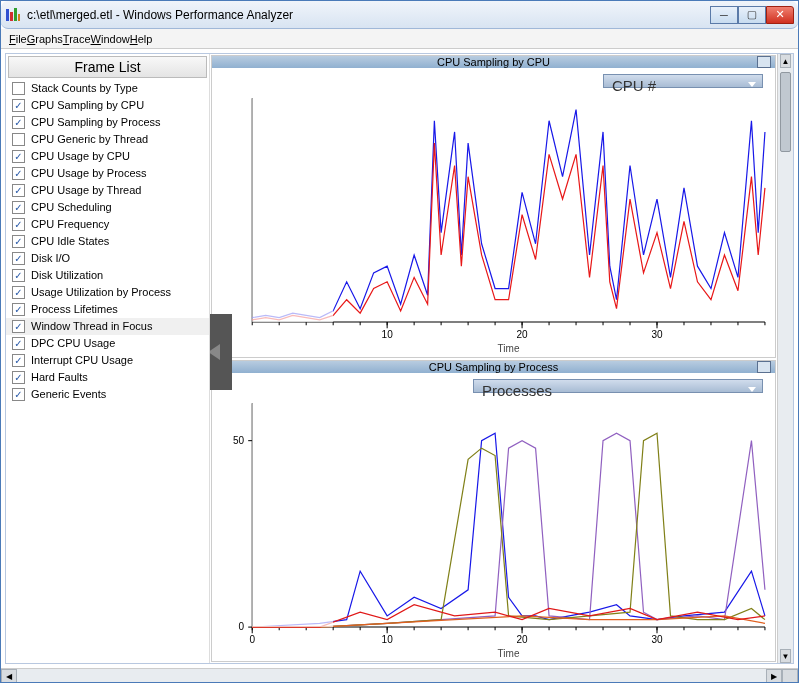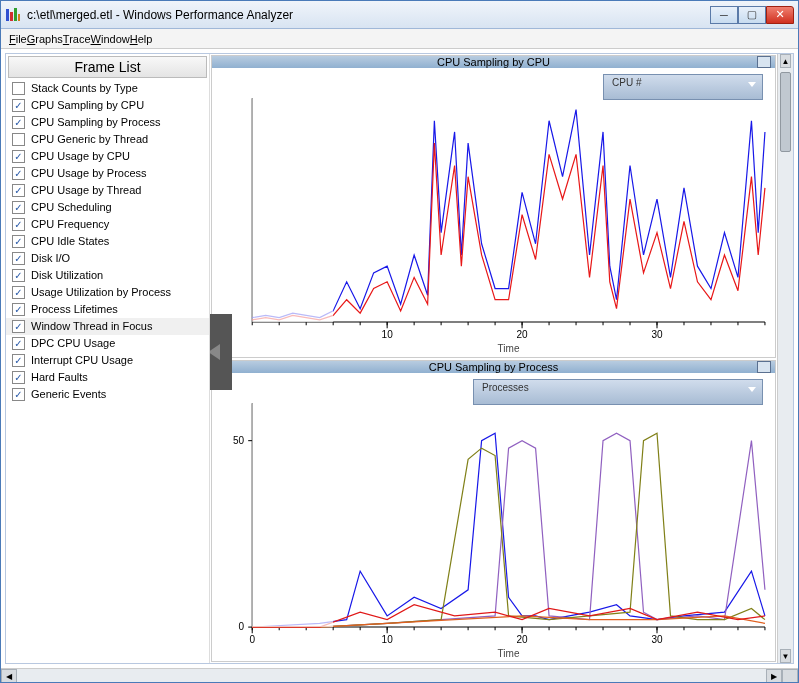--- a/index.html
+++ b/index.html
@@ -1,17 +1,17 @@
 <!DOCTYPE html>
 <html><head>
 <meta charset="utf-8">
 <style>
 * { box-sizing: border-box; margin: 0; padding: 0; }
 body { font-family: "Segoe UI", Tahoma, sans-serif; font-size: 11px; background: #fff; width: 799px; height: 683px; overflow: hidden; border: 1px solid #4a7ab8; }
-.titlebar { height: 28px; background: linear-gradient(#f0f4fa,#d8e4f2); display: flex; align-items: center; padding: 0 4px; border-bottom: 1px solid #a0b8d8; }
+.titlebar { height: 28px; background: linear-gradient(#f0f4fa,#d8e4f2); display: flex; align-items: center; padding: 0 4px; border-bottom: 1px solid #a0b8d8; border-radius: 7px; }
 .titlebar .icon { width: 16px; height: 16px; margin-right: 6px; display:flex; }
 .titlebar .title { flex: 1; color: #000; font-size: 12px; }
 .winbtns { display: flex; gap: 0; }
 .winbtn { width: 28px; height: 18px; border: 1px solid #5a7aa8; background: linear-gradient(#e8f0fa,#c8dcf0); display: flex; align-items: center; justify-content: center; font-size: 11px; color: #333; cursor: pointer; }
 .winbtn.close { background: linear-gradient(#f08070,#d03020); color: #fff; border-color: #a02010; border-radius: 0 3px 0 0; }
 .menubar { height: 20px; background: #f4f4f4; display: flex; align-items: center; padding: 0 8px; border-bottom: 1px solid #ccc; }
 .menubar span { text-decoration: underline; text-decoration-color: transparent; cursor: pointer; color: #000; }
 .menubar span::first-letter { text-decoration: underline; }
 .workspace { display: flex; height: 611px; position: relative; background: #fff; border: 1px solid #b8c8e0; margin: 4px; }
 .sidebar { width: 204px; background: #fff; border-right: 1px solid #ddd; display: flex; flex-direction: column; }
@@ -22,21 +22,21 @@
 .chk { width: 13px; height: 13px; border: 1px solid #888; background: #fff; display: flex; align-items: center; justify-content: center; font-size: 10px; color: #2a5aa8; }
 .main { flex: 1; display: flex; flex-direction: column; position: relative; overflow:hidden;}
 .splitter { position: absolute; left: 0; top: 260px; width: 24px; height: 80px; z-index: 10; }
 .splitter .slab { width:22px; height:38px; background:#555; }
 .splitter .arrow { width:0;height:0;border-top:8px solid transparent;border-bottom:8px solid transparent;border-right:12px solid #888; position:absolute; left:-2px; top:30px;}
 .chart-pane { flex: 1; display: flex; flex-direction: column; border: 1px solid #ccc; margin: 1px; min-height: 0;}
 .chart-title { height: 18px; background: linear-gradient(#b8cce0,#90b0d0); display: flex; align-items: center; justify-content: center; color: #000; font-size: 11px; position: relative; }
 .chart-title .paneicon { position:absolute; right:4px; width:14px; height:12px; background:#d8e4f0; border:1px solid #5a7090; }
 .chart-body { flex: 1; position: relative; background: #fff; }
 .chart-body svg { width: 100%; height: 100%; }
-.legend-btn { position: absolute; top: 6px; right: 12px; height: 26px; background: linear-gradient(#d0dcec,#a8bcd4); border: 1px solid #7890b0; padding: 2px 22px 2px 8px; font-size: 10px; color: #333; cursor: pointer; }
+.legend-btn { position: absolute; top: 6px; right: 12px; height: 14px; background: linear-gradient(#d0dcec,#a8bcd4); border: 1px solid #7890b0; padding: 2px 22px 2px 8px; font-size: 15px; color: #333; cursor: pointer; }
 .legend-btn::after { content:""; position:absolute; right:6px; top:7px; width:0;height:0;border-left:4px solid transparent;border-right:4px solid transparent;border-top:5px solid #fff; }
 .axis-label { font-size: 10px; fill: #444; }
 .tick { stroke: #000; stroke-width: 1; }
 .tick-label { font-size: 10px; fill: #000; }
 .series { fill: none; stroke-width: 1.2; }
 .vscroll { width: 16px; background: #e8ecf0; border-left: 1px solid #ccc; position: relative; }
 .vscroll .thumb { position:absolute; top:18px; left:2px; right:2px; height:80px; background:#c0c8d0; border:1px solid #9098a0; border-radius:2px;}
 .vscroll .arr { position:absolute; left:2px; right:2px; height:14px; background:#d8dce0; border:1px solid #a8b0b8; display:flex;align-items:center;justify-content:center;font-size:8px;}
 .hscroll { height:16px; background:#e8ecf0; border-top:1px solid #ccc; display:flex; }
 .hscroll .arr { width:16px; background:#d8dce0; border:1px solid #a8b0b8; display:flex;align-items:center;justify-content:center;font-size:8px;}

